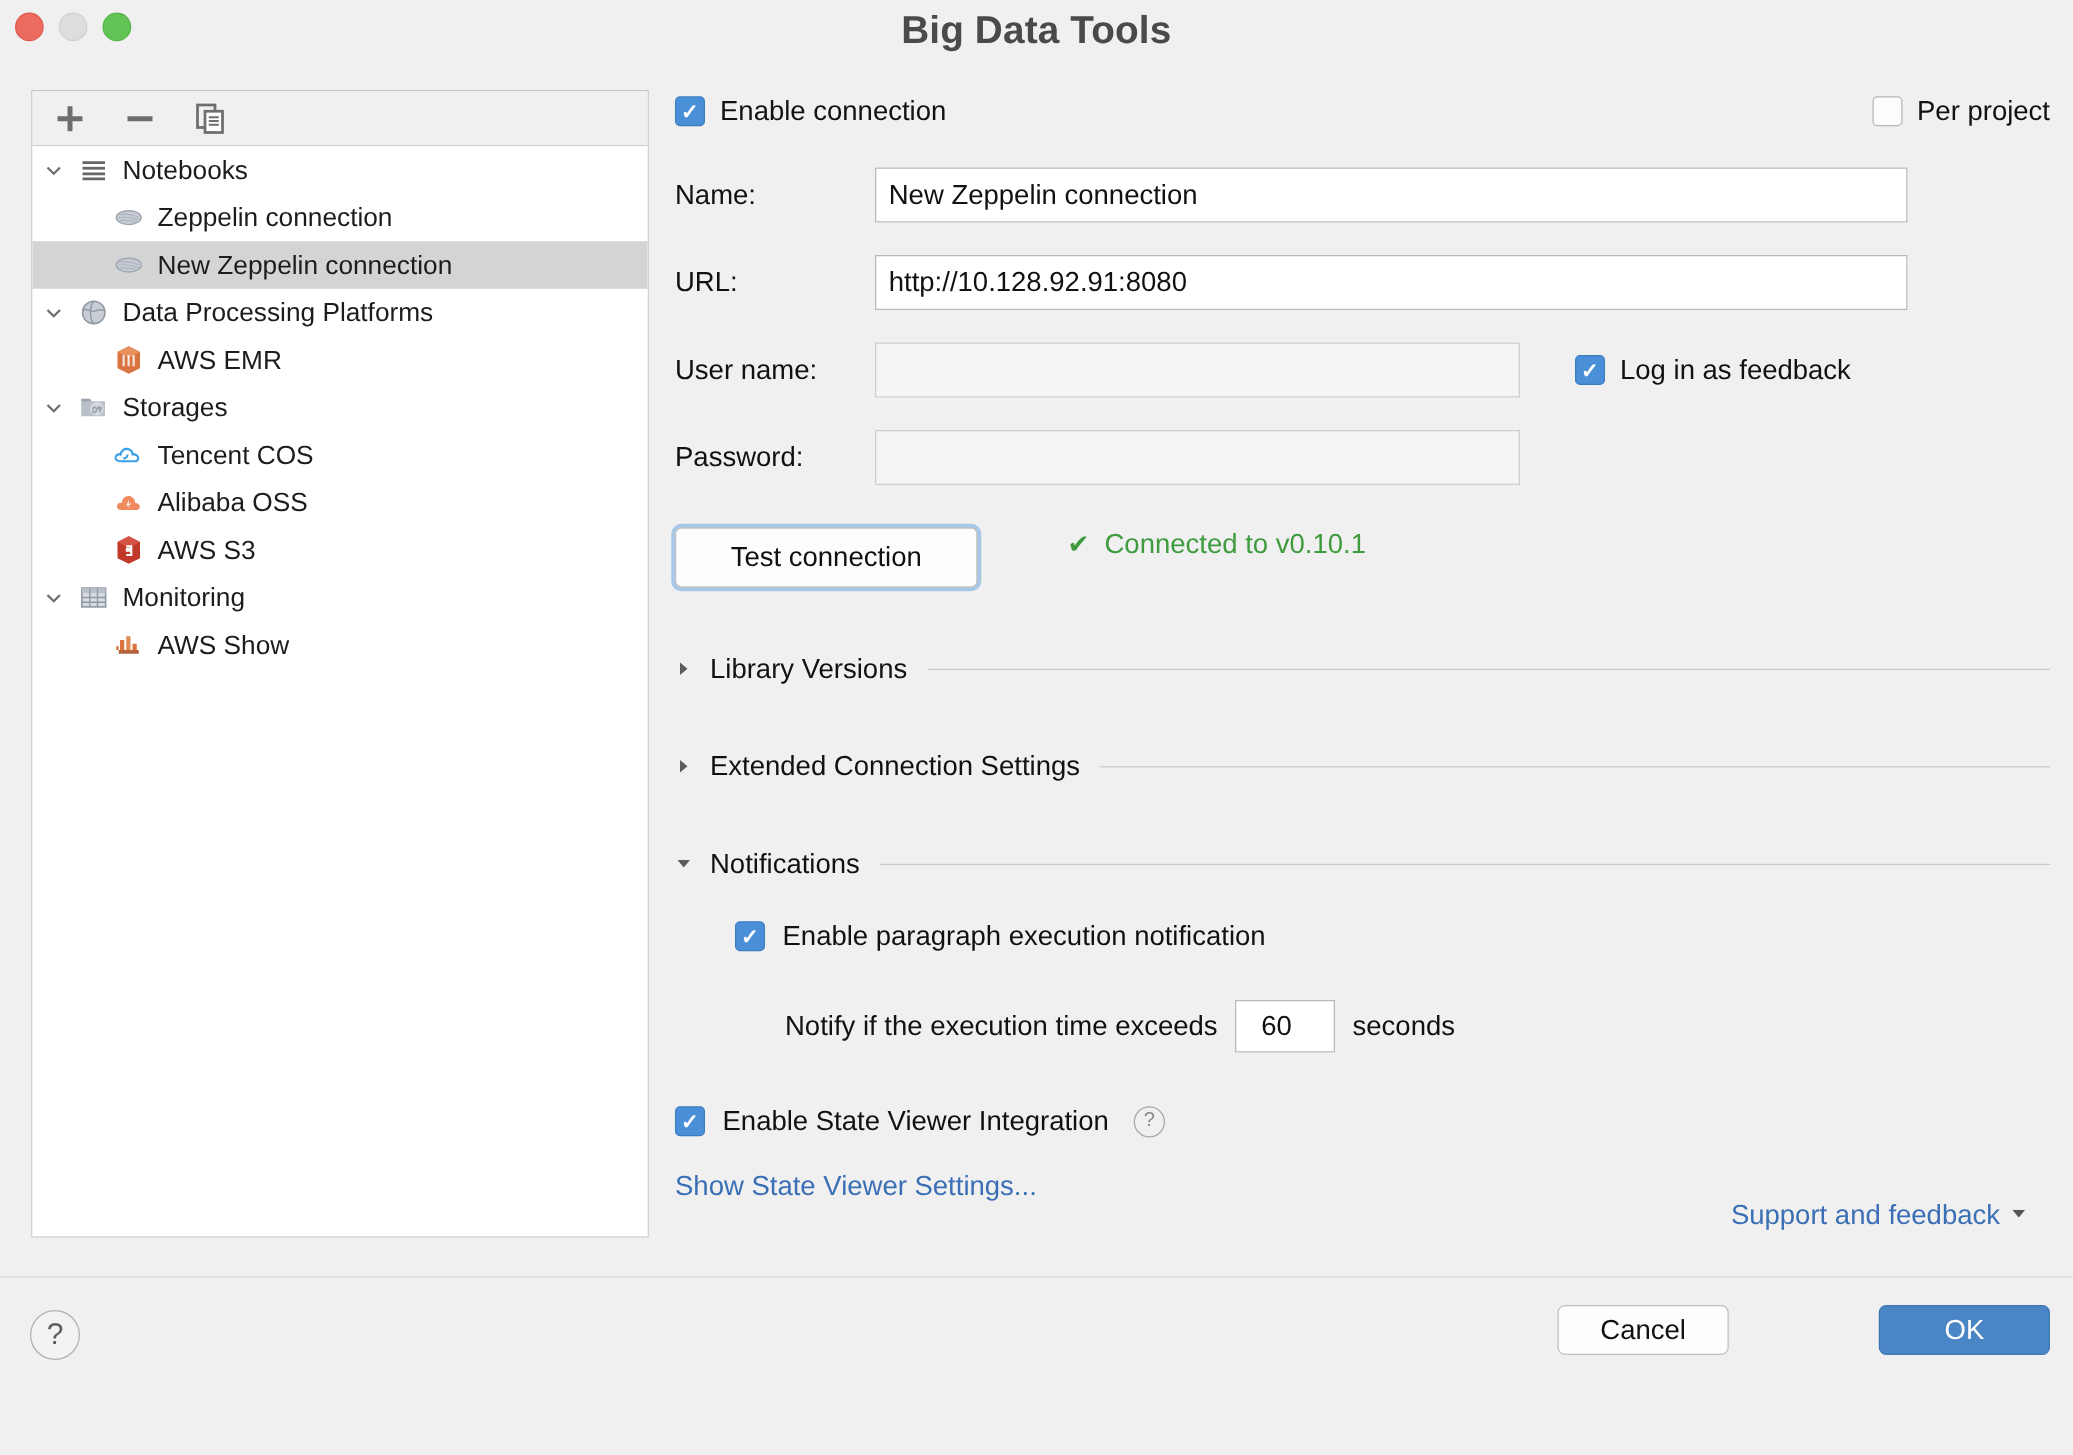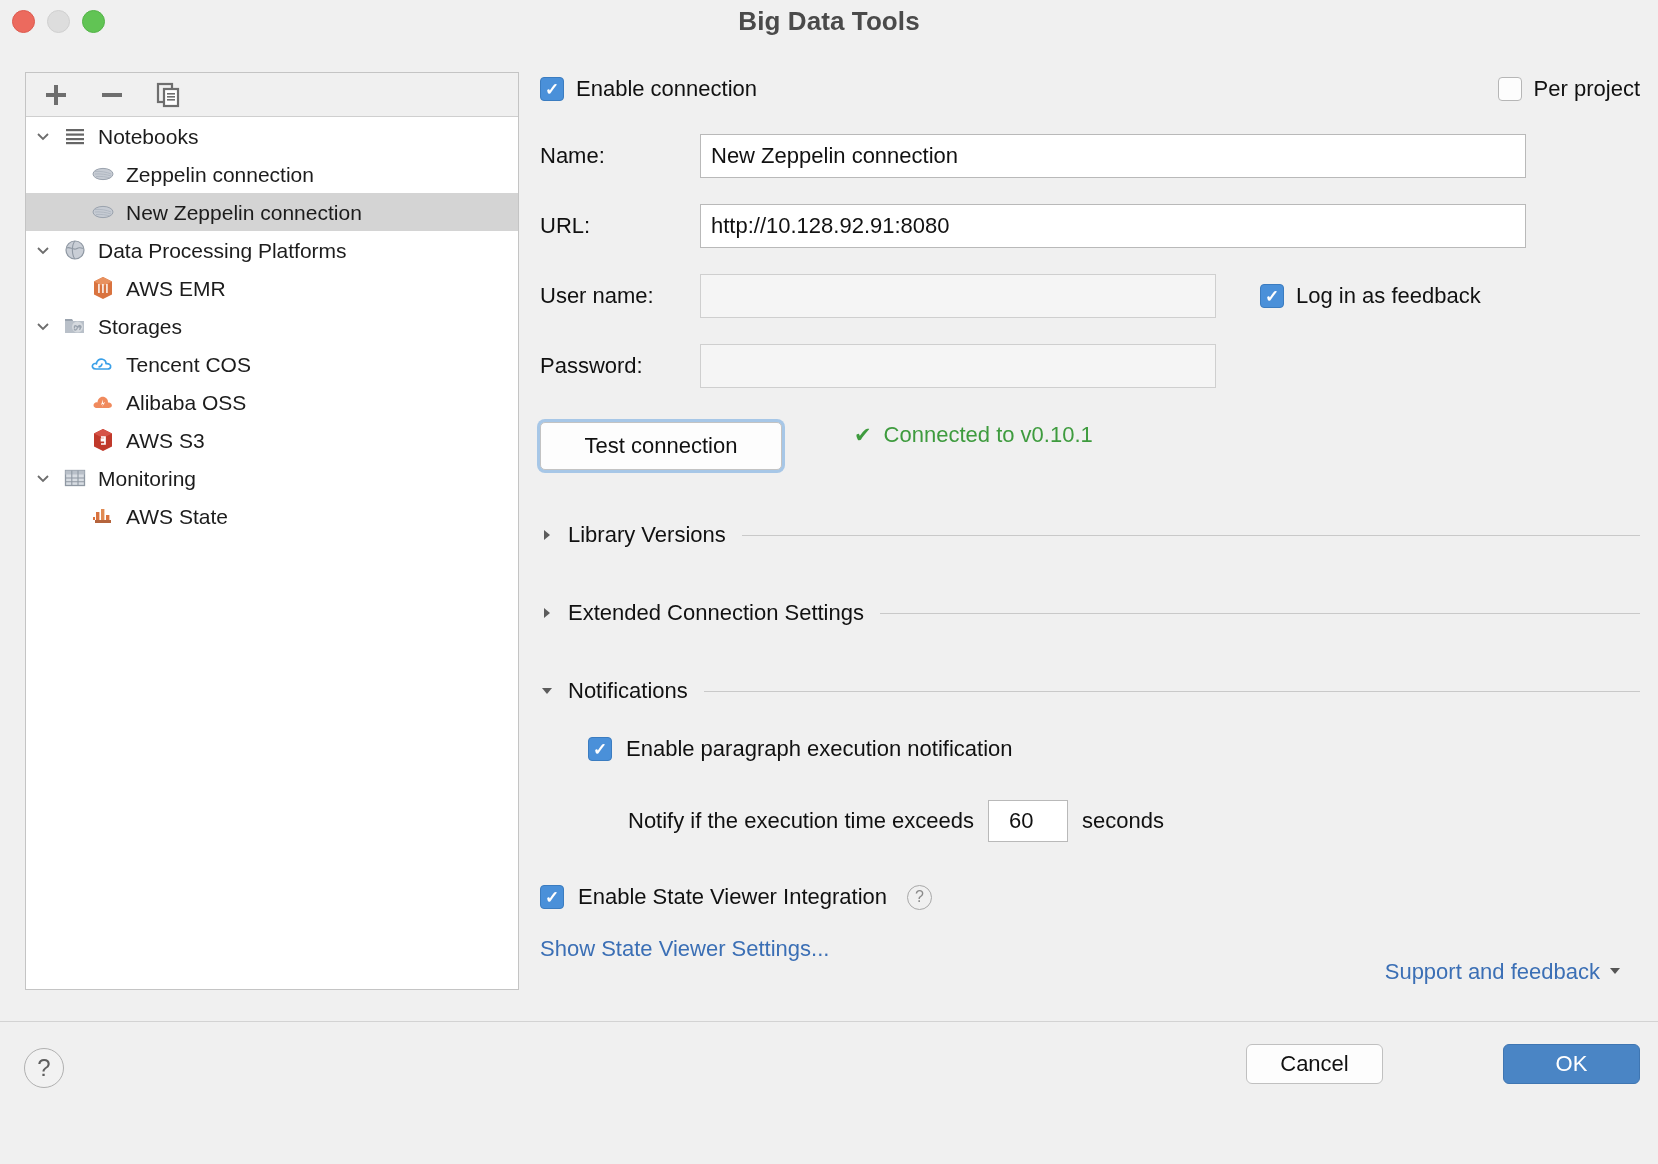--- a/index.html
+++ b/index.html
@@ -26,21 +26,21 @@
     position: absolute; top: 10px; left: 12px;
     display: flex; gap: 12px; align-items: center;
   }
   .tl { width: 23px; height: 23px; border-radius: 50%; }
   .tl.close { background: #ec6a5e; border: 1px solid #dd5a4f; }
   .tl.min   { background: #dddddd; border: 1px solid #d0d0d0; }
   .tl.max   { background: #61c454; border: 1px solid #53b447; }
   .wtitle {
     position: absolute; top: 6px; left: 0; width: 1658px;
     text-align: center;
-    font-size: 26px; font-weight: bold; color: #4a4a4a;
+    font-size: 31px; font-weight: bold; color: #4a4a4a;
     letter-spacing: 0.1px;
   }
 
   
   .tree-panel {
     position: absolute;
     left: 25px; top: 72px;
     width: 494px; height: 918px;
     background: #ffffff;
     border: 1px solid #c4c4c4;
@@ -394,21 +394,21 @@
         <span class="indent"></span>
         <span class="tree-icon">
           <svg width="24" height="22" viewBox="0 0 24 22">
             <rect x="4" y="15" width="16" height="3" fill="#b5643c"></rect>
             <rect x="5" y="7" width="3.4" height="8" fill="#d9733f"></rect>
             <rect x="10" y="4" width="3.4" height="11" fill="#e08a52"></rect>
             <rect x="15" y="10" width="3.4" height="5" fill="#d9733f"></rect>
             <rect x="2" y="12" width="2" height="3" fill="#d9733f"></rect>
           </svg>
         </span>
-        <span class="tree-label">AWS State</span>
+        <span class="tree-label">AWS Show</span>
       </div>
 
     </div>
   </div>
 
   <div class="content">
 
     <div class="row-top">
       <div class="cbx-wrap">
         <span class="cbx on">

